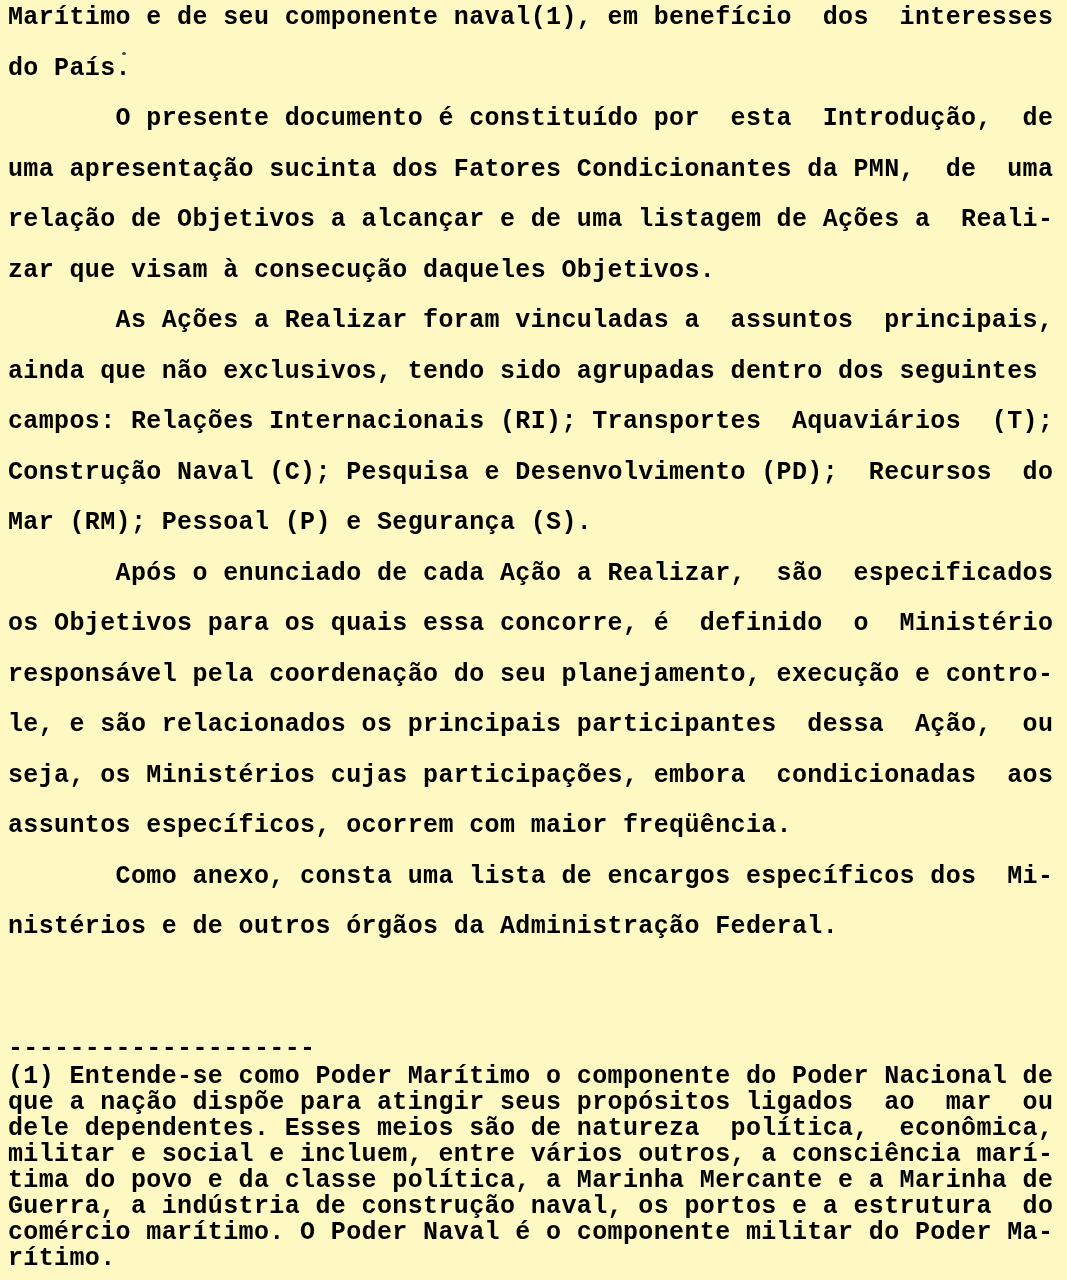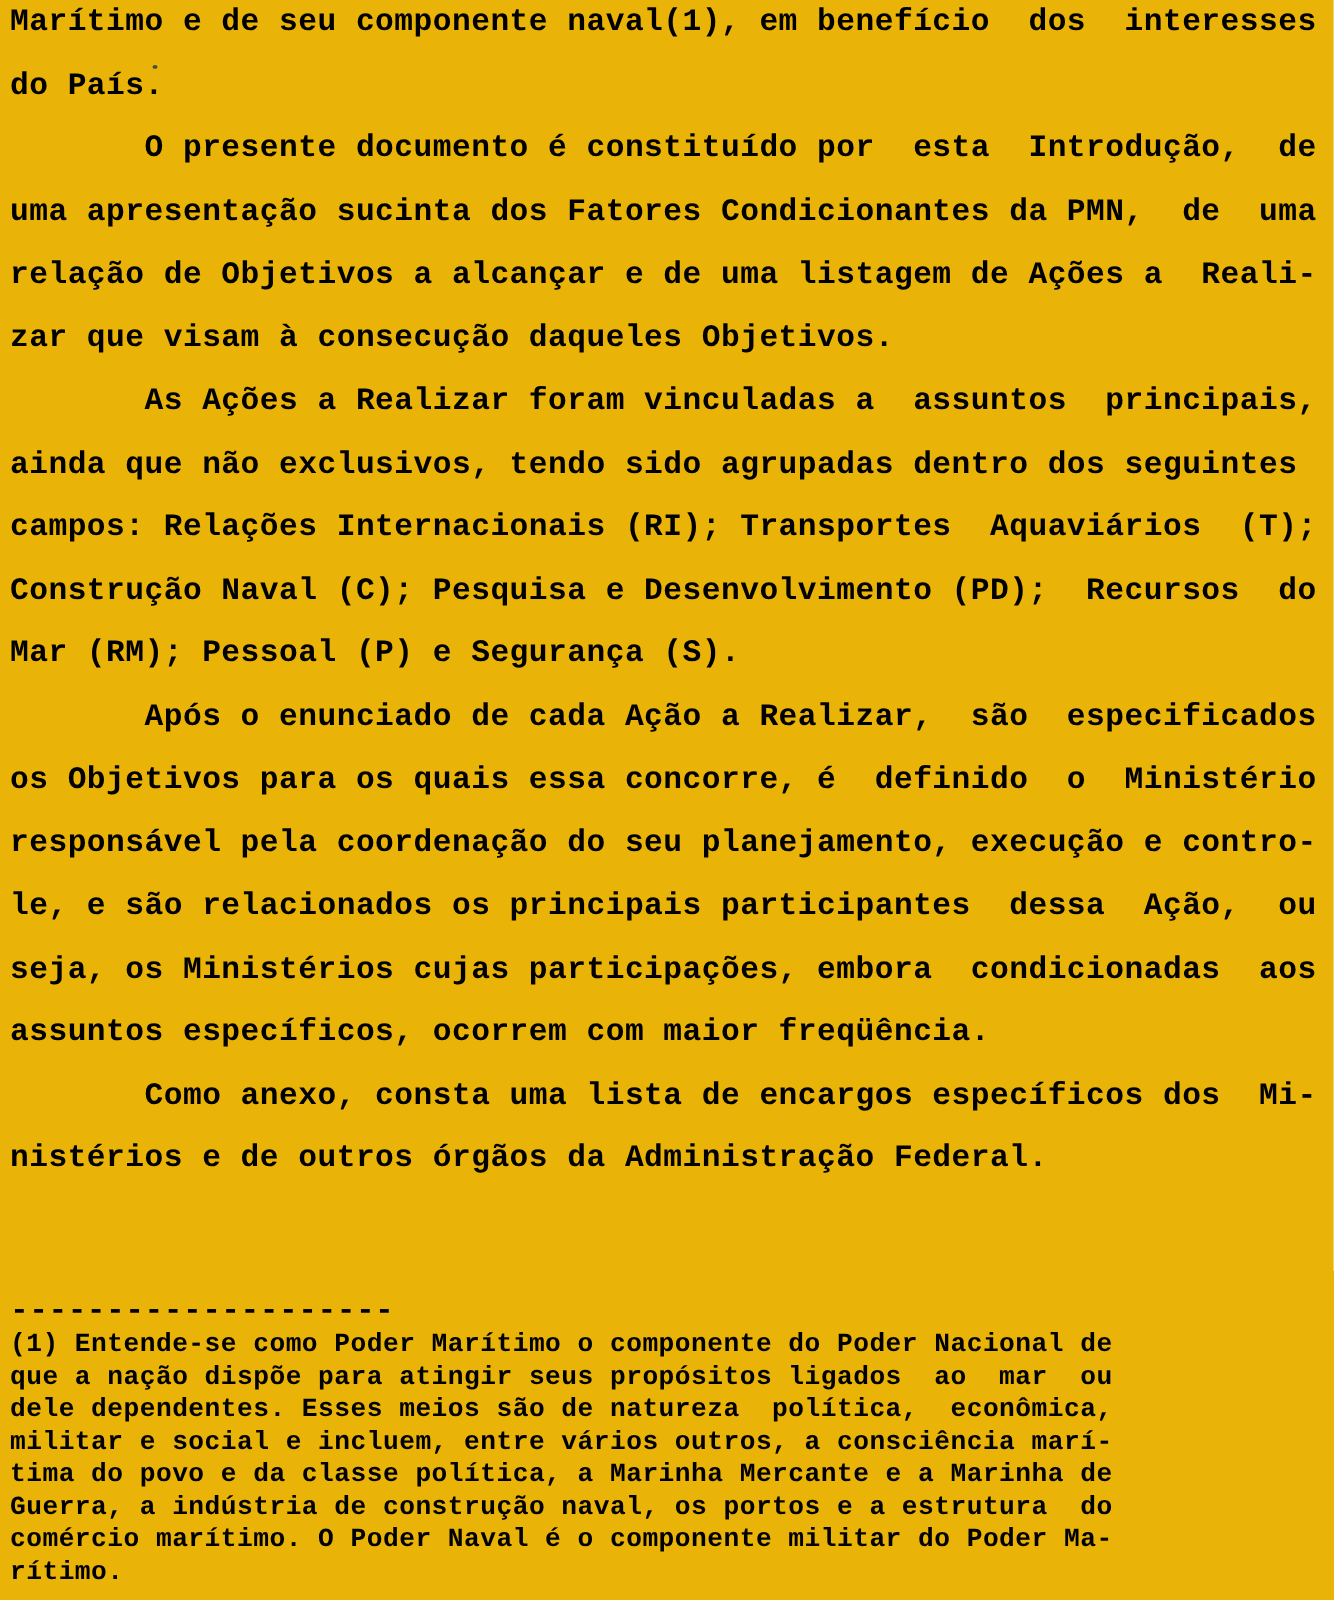--- a/index.html
+++ b/index.html
@@ -4,21 +4,21 @@
 <style>
   html, body {
     margin: 0;
     padding: 0;
     background: #ffffff;
   }
   .page {
     position: relative;
     width: 1067px;
     height: 1280px;
-    background: #eab308;
+    background: #fef9c3;
     overflow: hidden;
     font-family: "Liberation Mono", "DejaVu Sans Mono", monospace;
     font-weight: 700;
     color: #000000;
   }
   .page pre {
     margin: 0;
     position: absolute;
     white-space: pre;
     font-family: inherit;
@@ -35,21 +35,21 @@
   .footnote-separator {
     left: 8px;
     top: 1036px;
     font-size: 25px;
     line-height: 26px;
     letter-spacing: 0.37px;
   }
   .footnote-text {
     left: 8px;
     top: 1064px;
-    font-size: 21px;
+    font-size: 25px;
     line-height: 26px;
     letter-spacing: 0.37px;
   }
   .scan-speck {
     position: absolute;
     left: 122px;
     top: 52px;
     width: 4px;
     height: 3px;
     background: #4a4a4a;

